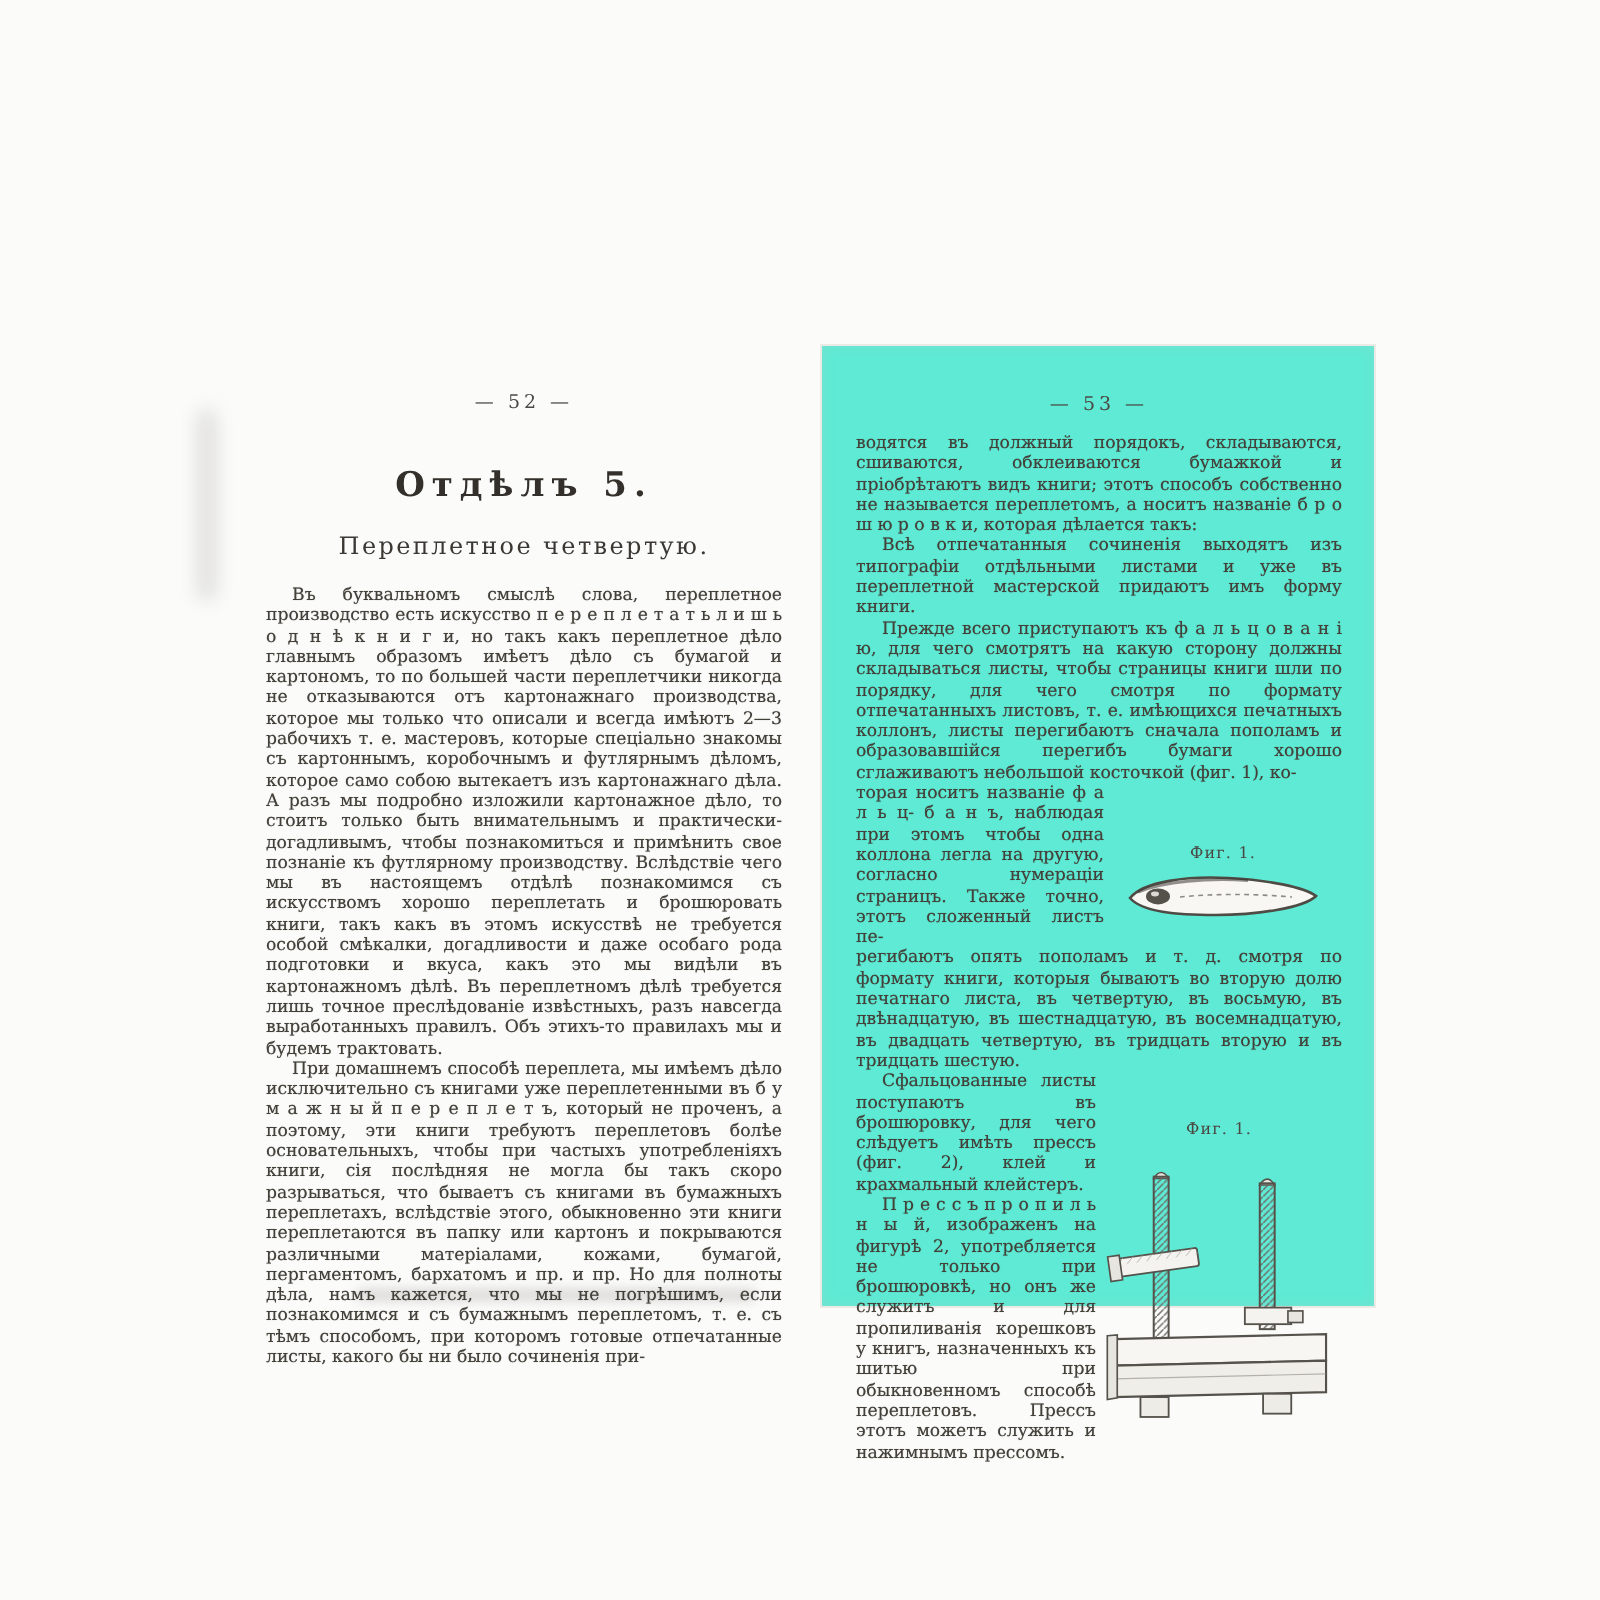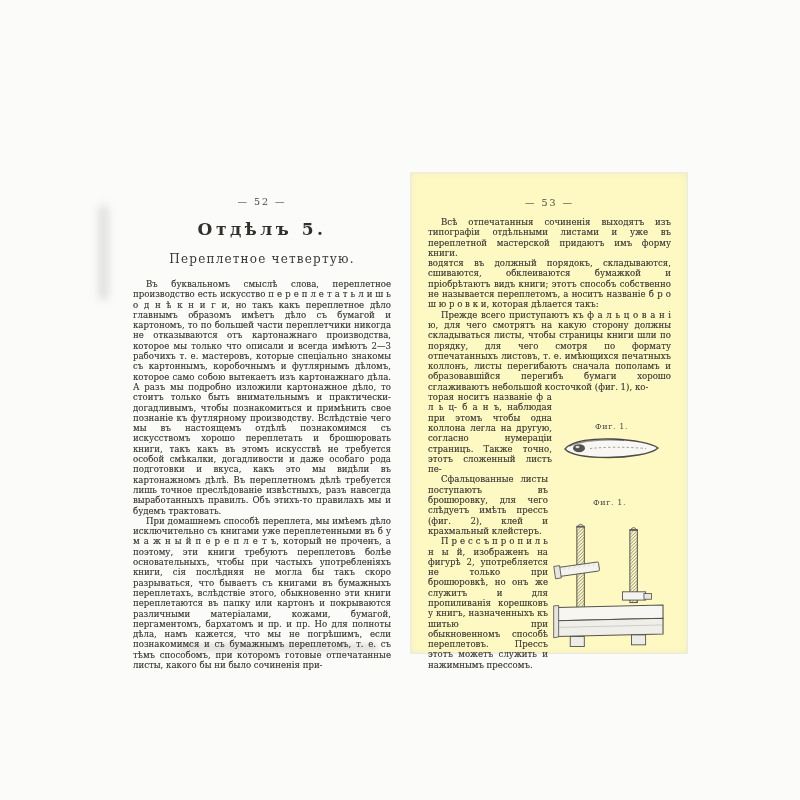--- a/index.html
+++ b/index.html
@@ -12,36 +12,36 @@
   .scan-canvas { position: relative; width: 800px; height: 800px; }
 
   
   .page { position: absolute; color: #403d39; }
   .page-left {
     left: 133px; top: 196px; width: 258px; height: 452px;
     background: transparent;
   }
   .page-right {
     left: 410px; top: 172px; width: 278px; height: 482px;
-    background: #fef9c3;
+    background: #5eead4;
     border: 1px solid #eceae6;
     box-shadow: 0 0 6px rgba(200,198,192,.25) inset;
     box-sizing: border-box;
     padding: 24px 16px 0 17px;
   }
   .page-inner { filter: blur(.22px); }
 
   .pagenum {
     text-align: center;
     font-size: 9.5px;
     letter-spacing: 2px;
     color: #4b4843;
     margin: 0 0 0 0;
   }
-  .page-left .pagenum { margin-bottom: 12px; }
+  .page-left .pagenum { margin-bottom: 26px; }
   .page-right .pagenum { margin-bottom: 9px; }
 
   .section-title {
     text-align: center;
     font-size: 17px;
     font-weight: bold;
     letter-spacing: 3.5px;
     color: #33302c;
     margin: 0 0 13px 0;
   }
@@ -113,40 +113,41 @@
       <div class="chapter-title">Переплетное четвертую.</div>
       <p class="body ind">Въ буквальномъ смыслѣ слова, переплетное производство есть искусство п е р е п л е т а т ь  л и ш ь  о д н ѣ  к н и г и, но такъ какъ переплетное дѣло главнымъ образомъ имѣетъ дѣло съ бумагой и картономъ, то по большей части переплетчики никогда не отказываются отъ картонажнаго производства, которое мы только что описали и всегда имѣютъ 2—3 рабочихъ т. е. мастеровъ, которые спеціально знакомы съ картоннымъ, коробочнымъ и футлярнымъ дѣломъ, которое само собою вытекаетъ изъ картонажнаго дѣла. А разъ мы подробно изложили картонажное дѣло, то стоитъ только быть внимательнымъ и практически-догадливымъ, чтобы познакомиться и примѣнить свое познаніе къ футлярному производству. Вслѣдствіе чего мы въ настоящемъ отдѣлѣ познакомимся съ искусствомъ хорошо переплетать и брошюровать книги, такъ какъ въ этомъ искусствѣ не требуется особой смѣкалки, догадливости и даже особаго рода подготовки и вкуса, какъ это мы видѣли въ картонажномъ дѣлѣ. Въ переплетномъ дѣлѣ требуется лишь точное преслѣдованіе извѣстныхъ, разъ навсегда выработанныхъ правилъ. Объ этихъ-то правилахъ мы и будемъ трактовать.</p>
       <p class="body ind">При домашнемъ способѣ переплета, мы имѣемъ дѣло исключительно съ книгами уже переплетенными въ б у м а ж н ы й  п е р е п л е т ъ, который не проченъ, а поэтому, эти книги требуютъ переплетовъ болѣе основательныхъ, чтобы при частыхъ употребленіяхъ книги, сія послѣдняя не могла бы такъ скоро разрываться, что бываетъ съ книгами въ бумажныхъ переплетахъ, вслѣдствіе этого, обыкновенно эти книги переплетаются въ папку или картонъ и покрываются различными матеріалами, кожами, бумагой, пергаментомъ, бархатомъ и пр. и пр. Но для полноты дѣла, намъ кажется, что мы не погрѣшимъ, если познакомимся и съ бумажнымъ переплетомъ, т. е. съ тѣмъ способомъ, при которомъ готовые отпечатанные листы, какого бы ни было сочиненія при-</p>
     </div>
   </div>
 
   <div class="page page-right">
     <div class="page-inner">
       <div class="pagenum">— 53 —</div>
 
+      <p class="body">водятся въ должный порядокъ, складываются, сшиваются, обклеиваются бумажкой и пріобрѣтаютъ видъ книги; этотъ способъ собственно не называется переплетомъ, а носитъ названіе б р о ш ю р о в к и, которая дѣлается такъ:</p>
       <p class="body ind">Всѣ отпечатанныя сочиненія выходятъ изъ типографіи отдѣльными листами и уже въ переплетной мастерской придаютъ имъ форму книги.</p>
-      <p class="body">водятся въ должный порядокъ, складываются, сшиваются, обклеиваются бумажкой и пріобрѣтаютъ видъ книги; этотъ способъ собственно не называется переплетомъ, а носитъ названіе б р о ш ю р о в к и, которая дѣлается такъ:</p>
       <p class="body ind">Прежде всего приступаютъ къ ф а л ь ц о в а н і ю, для чего смотрятъ на какую сторону должны складываться листы, чтобы страницы книги шли по порядку, для чего смотря по формату отпечатанныхъ листовъ, т. е. имѣющихся печатныхъ коллонъ, листы перегибаютъ сначала пополамъ и образовавшійся перегибъ бумаги хорошо сглаживаютъ небольшой косточкой (фиг. 1), ко-</p>
 
       <div class="fig-row row-fig1">
         <p class="body col-text">торая носитъ названіе ф а л ь ц- б а н ъ, наблюдая при этомъ чтобы одна коллона легла на другую, согласно нумераціи страницъ. Также точно, этотъ сложенный листъ пе-</p>
         <div class="fig-col fig1-wrap">
           <figure>
             <figcaption>Фиг. 1.</figcaption>
             <svg width="100" height="26" viewBox="0 0 100 26">
               <path d="M3,14 C10,5.5 32,3 52,4 C72,5 90,8.5 96,13 C90,19 66,22.5 46,22.5 C26,22.5 9,21 3,14 Z" fill="#f8f7f4" stroke="#4e4b45" stroke-width="1.3"></path>
               <path d="M7,11 C20,5.5 42,4 62,5.2" stroke="#3c3935" stroke-width="1.5" fill="none" opacity=".55"></path>
               <ellipse cx="17" cy="13.2" rx="6" ry="4" fill="#55524c"></ellipse>
               <ellipse cx="15.5" cy="12" rx="2" ry="1.2" fill="#f2f1ed" opacity=".85"></ellipse>
               <path d="M28,13.5 C45,11.8 64,11.8 84,13.5" stroke="#8d8a83" stroke-width=".8" stroke-dasharray="2.4,2.2" fill="none"></path>
             </svg>
           </figure>
         </div>
       </div>
 
+      <p class="body">регибаютъ опять пополамъ и т. д. смотря по формату книги, которыя бываютъ во вторую долю печатнаго листа, въ четвертую, въ восьмую, въ двѣнадцатую, въ шестнадцатую, въ восемнадцатую, въ двадцать четвертую, въ тридцать вторую и въ тридцать шестую.</p>
 
       <div class="fig-row row-fig2">
         <div class="col-text">
           <p class="body ind">Сфальцованные листы поступаютъ въ брошюровку, для чего слѣдуетъ имѣть прессъ (фиг. 2), клей и крахмальный клейстеръ.</p>
           <p class="body ind">П р е с с ъ  п р о п и л ь н ы й, изображенъ на фигурѣ 2, употребляется не только при брошюровкѣ, но онъ же служитъ и для пропиливанія корешковъ у книгъ, назначенныхъ къ шитью при обыкновенномъ способѣ переплетовъ. Прессъ этотъ можетъ служить и нажимнымъ прессомъ.</p>
         </div>
         <div class="fig-col fig2-wrap">
           <figure>
             <figcaption>Фиг. 1.</figcaption>
             <svg width="116" height="150" viewBox="0 0 140 160">

